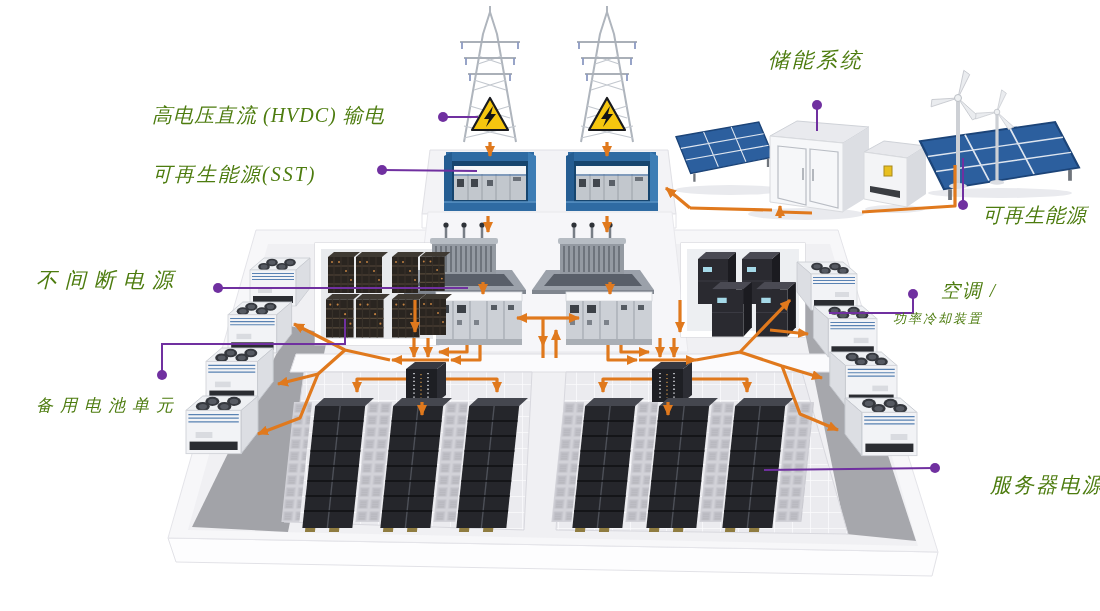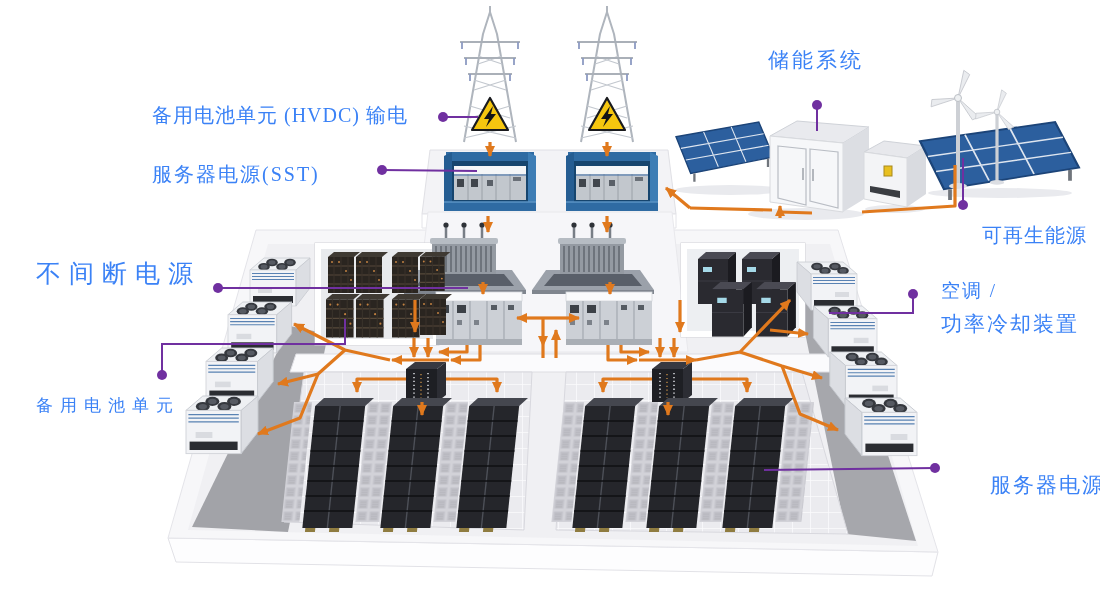--- a/index.html
+++ b/index.html
@@ -1,27 +1,27 @@
 <!DOCTYPE html>
 <html><head>
 <meta charset="utf-8">
 <style>
   html,body{margin:0;padding:0;background:#ffffff;}
   #stage{position:relative;width:1100px;height:611px;background:#ffffff;overflow:hidden;
          font-family:"Liberation Serif","DejaVu Serif",serif;}
   #scene{position:absolute;left:0;top:0;}
-  .lbl{position:absolute;color:#3b82f6;white-space:pre;line-height:1.15;}
+  .lbl{position:absolute;color:#4d7c0f;white-space:pre;line-height:1.15;font-style:italic;}
   #lbl-hvdc      {left:152px;top:104px;font-size:20px;letter-spacing:1px;}
   #lbl-sst       {left:152px;top:163px;font-size:20px;letter-spacing:2px;}
-  #lbl-ups       {left:36px; top:260px;font-size:25px;letter-spacing:8px;}
+  #lbl-ups       {left:36px; top:268px;font-size:21px;letter-spacing:8px;}
   #lbl-battery   {left:36px; top:396px;font-size:17px;letter-spacing:7px;}
   #lbl-storage   {left:768px;top:48px; font-size:21px;letter-spacing:3px;}
-  #lbl-renewable {left:982px;top:224px;font-size:20px;letter-spacing:1px;}
+  #lbl-renewable {left:982px;top:204px;font-size:20px;letter-spacing:1px;}
   #lbl-cooling1  {left:941px;top:280px;font-size:19px;letter-spacing:2px;}
-  #lbl-cooling2  {left:941px;top:312px;font-size:21px;letter-spacing:2px;}
+  #lbl-cooling2  {left:893px;top:312px;font-size:13px;letter-spacing:2px;}
   #lbl-server    {left:990px;top:473px;font-size:21px;letter-spacing:2px;}
 </style>
 </head>
 <body>
 
 <div id="stage">
 
 <svg id="scene" width="1100" height="611" viewBox="0 0 1100 611">
   <defs>
     <marker id="ah" markerWidth="13" markerHeight="12" refX="10" refY="5" orient="auto" markerUnits="userSpaceOnUse">
@@ -370,22 +370,22 @@
           <polyline points="913,294 913,313 829,313"></polyline>
           <circle cx="913" cy="294" r="5" fill="#7030A0" stroke="none"></circle>
         </g>
     <g>
           <line x1="935" y1="468" x2="764" y2="470"></line>
           <circle cx="935" cy="468" r="5" fill="#7030A0" stroke="none"></circle>
         </g>
   </g>
 </svg>
 
-<div class="lbl" id="lbl-hvdc">备用电池单元 (HVDC) 输电</div>
-<div class="lbl" id="lbl-sst">服务器电源(SST)</div>
+<div class="lbl" id="lbl-hvdc">高电压直流 (HVDC) 输电</div>
+<div class="lbl" id="lbl-sst">可再生能源(SST)</div>
 <div class="lbl" id="lbl-ups">不间断电源</div>
 <div class="lbl" id="lbl-battery">备用电池单元</div>
 <div class="lbl" id="lbl-storage">储能系统</div>
 <div class="lbl" id="lbl-renewable">可再生能源</div>
 <div class="lbl" id="lbl-cooling1">空调 /</div>
 <div class="lbl" id="lbl-cooling2">功率冷却装置</div>
 <div class="lbl" id="lbl-server">服务器电源</div>
 
 </div>
 

